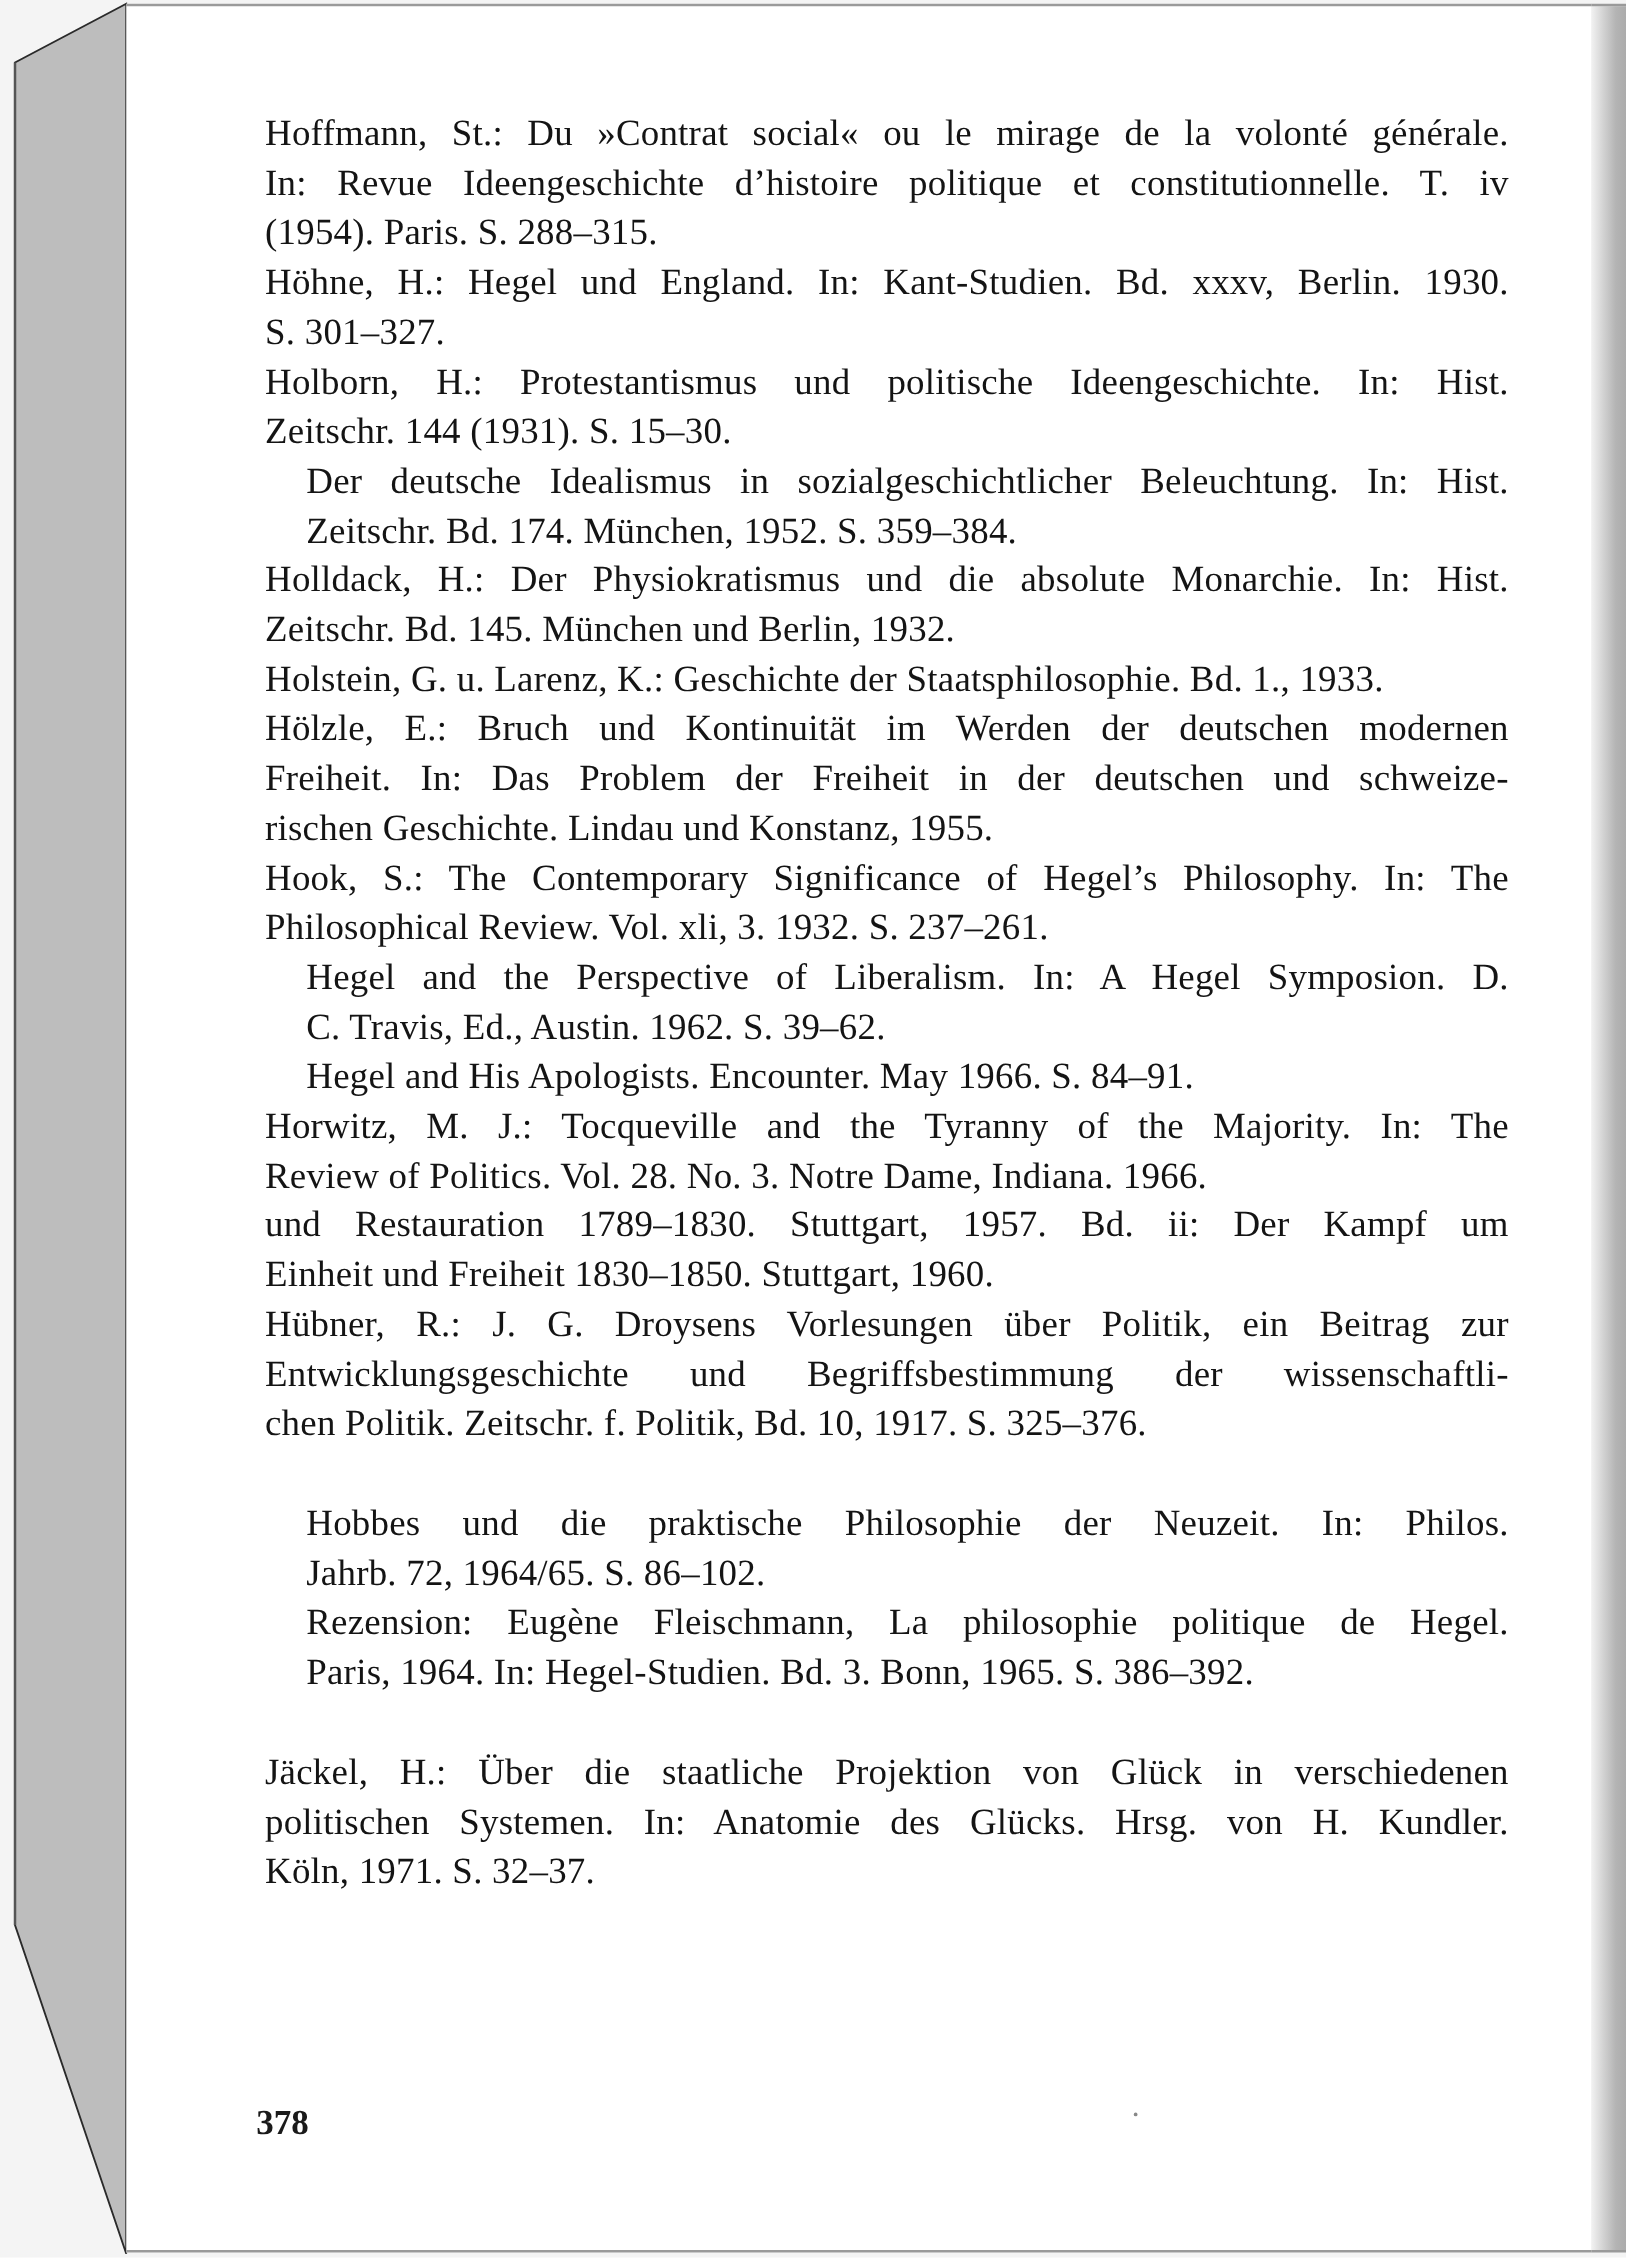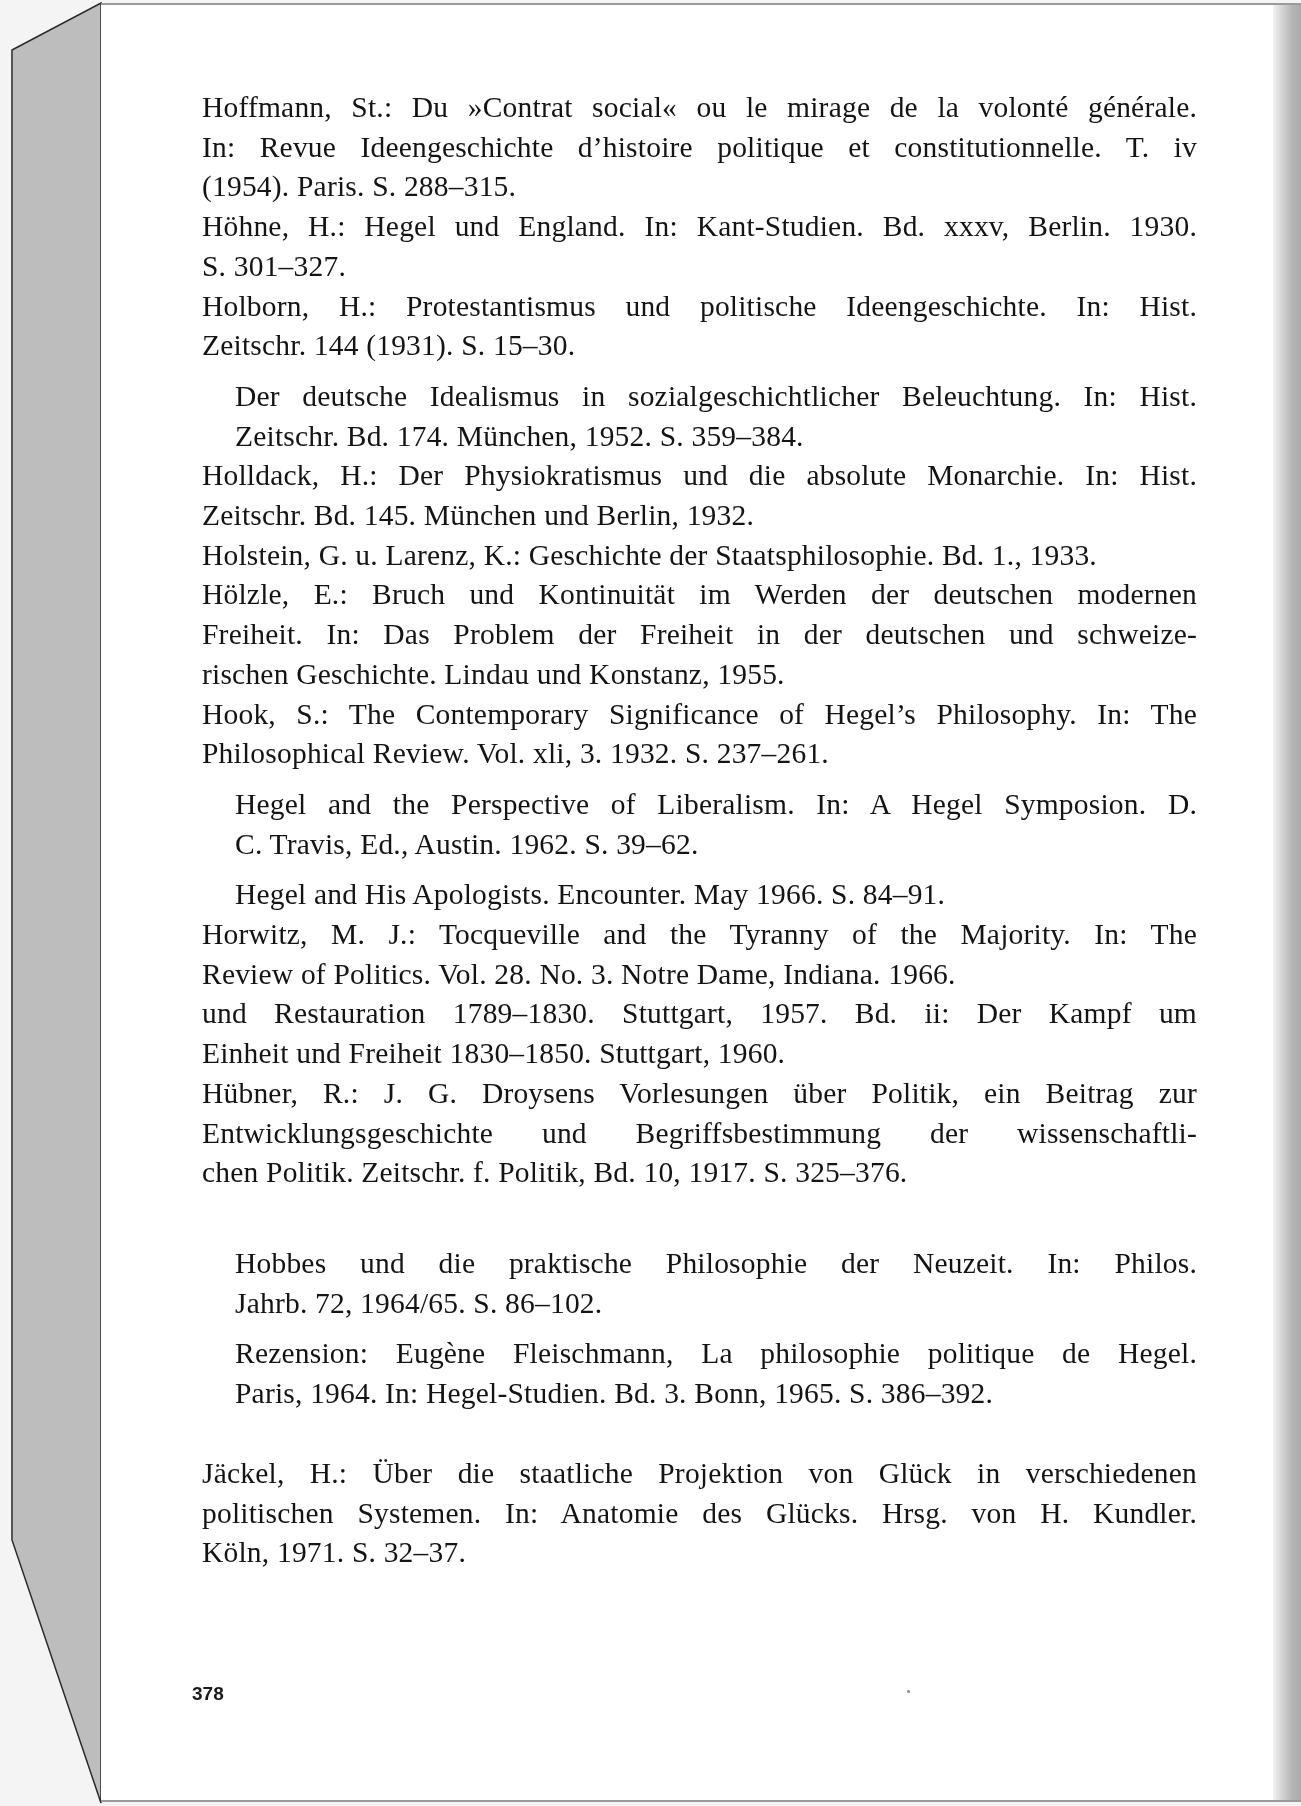--- a/index.html
+++ b/index.html
@@ -42,56 +42,55 @@
       top: 3px;
       width: 28px;
       height: 1799px;
       background: linear-gradient(to right, #f2f2f2 0%, #d2d2d2 35%, #b4b4b4 70%, #ababab 100%);
       border-top: 2px solid #9a9a9a;
       border-bottom: 2px solid #9a9a9a;
       box-sizing: border-box;
     }
     .text-block {
       position: absolute;
-      left: 202px;
+      left: 212px;
       top: 88px;
       width: 995px;
       color: #141414;
       font-size: 29.5px;
       line-height: 39.7px;
       letter-spacing: 0.2px;
     }
     .entry {
       padding-left: 33px;
       text-indent: -33px;
       text-align: justify;
       margin: 0;
     }
     .entry.sub {
       padding-left: 33px;
       text-indent: 0;
-      margin-top: 11px;
     }
     .entry .line {
       display: block;
       text-align: justify;
       text-align-last: justify;
     }
     .entry .line.last {
       text-align-last: left;
     }
     .gap {
       height: 40px;
     }
     .page-number {
       position: absolute;
-      left: 192px;
+      left: 205px;
       top: 1683px;
-      font-family: Liberation Sans, sans-serif;
-      font-size: 19px;
+      font-family: Liberation Serif, serif;
+      font-size: 28px;
       font-weight: bold;
       color: #1a1a1a;
     }
     .speck {
       position: absolute;
       left: 907px;
       top: 1690px;
       width: 3px;
       height: 3px;
       background: #888;

